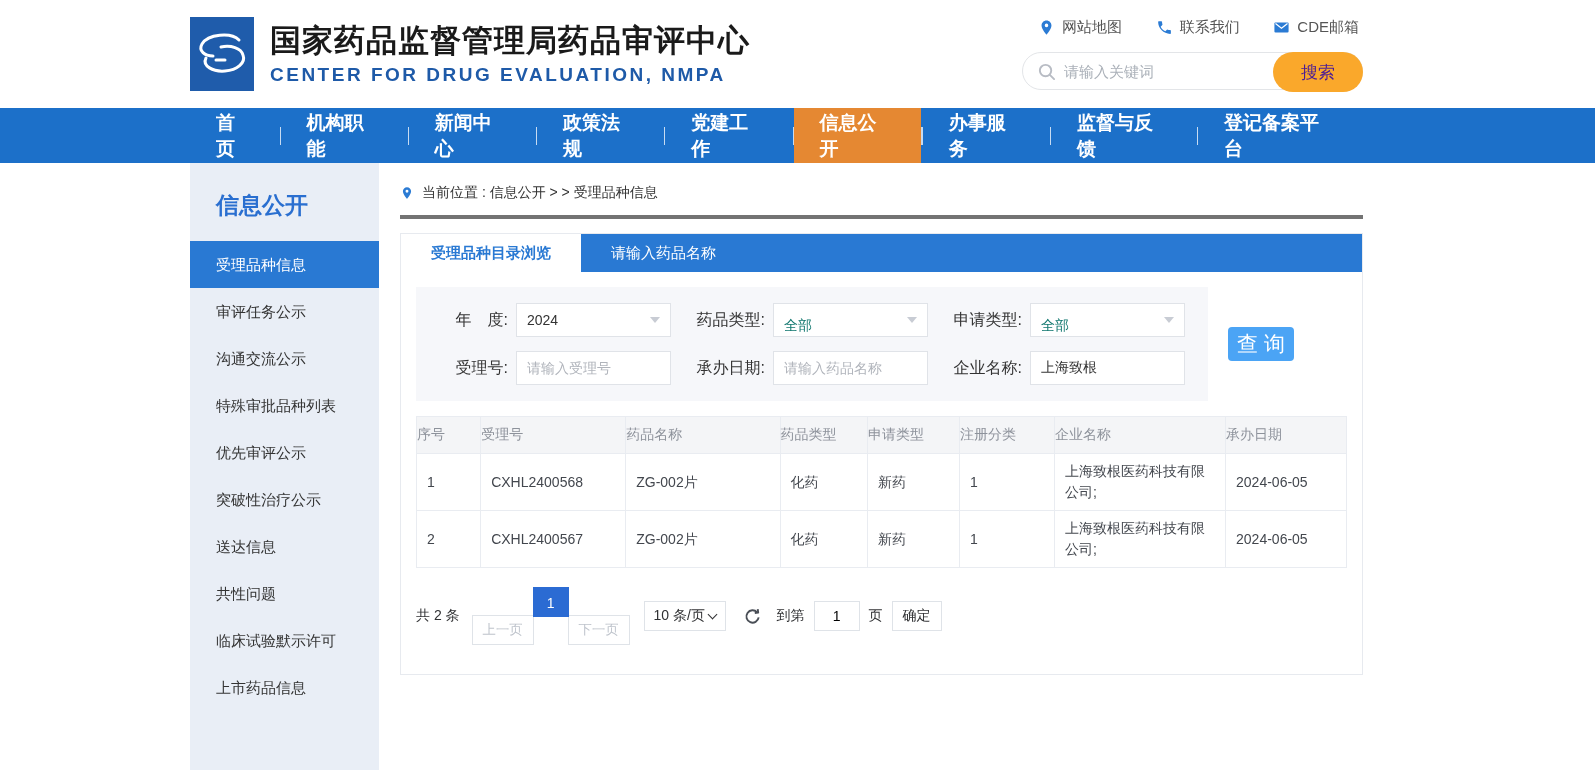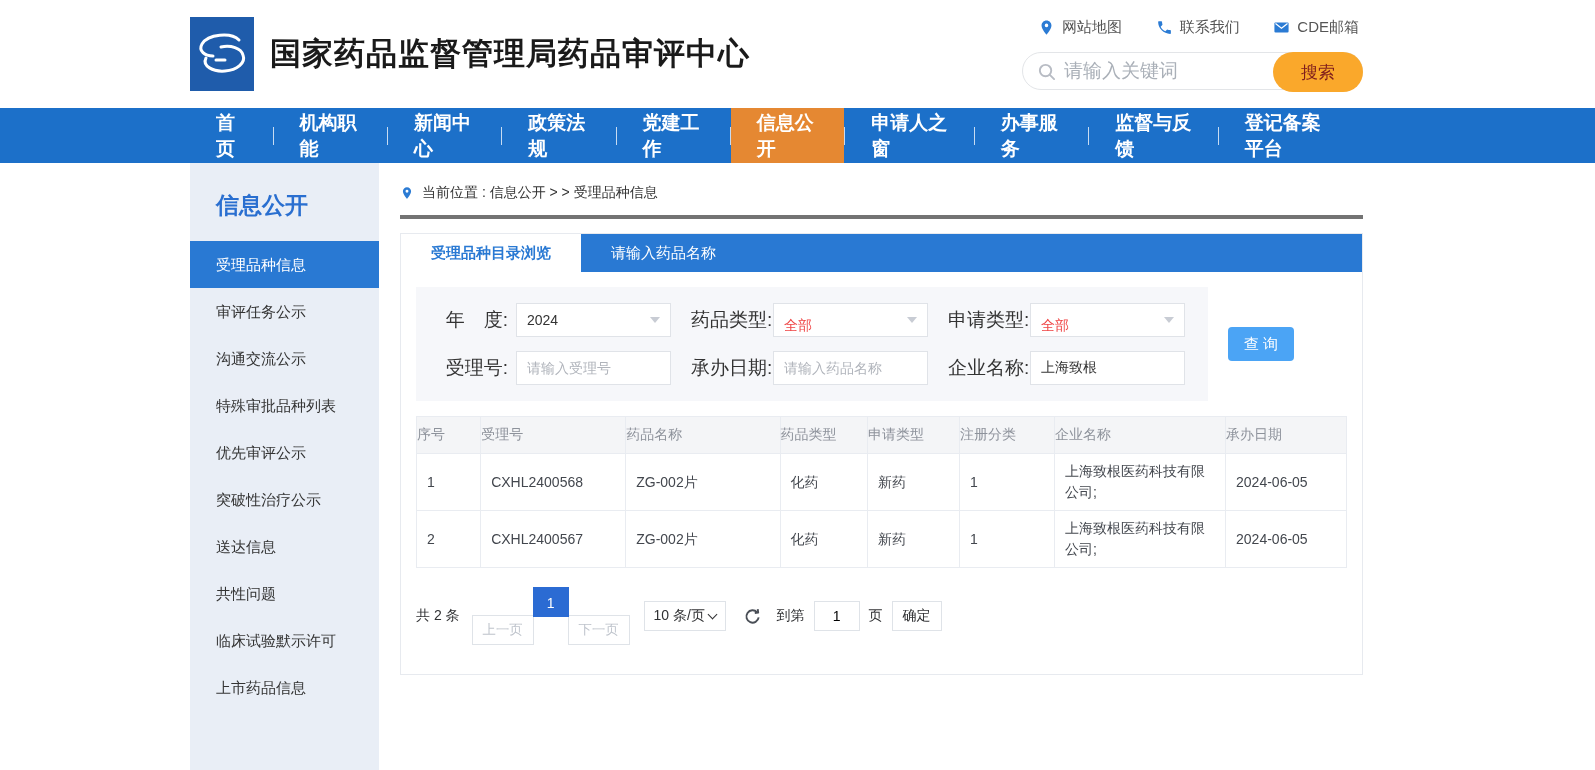--- a/index.html
+++ b/index.html
@@ -17,23 +17,23 @@
   .site-title { font-size:31px; font-weight:bold; color:#1a1a1a; letter-spacing:1px; line-height:1.2; }
   .site-subtitle { font-size:19px; font-weight:bold; color:#1e5aa8; letter-spacing:2.5px; margin-top:5px; }
   .top-right { display:flex; flex-direction:column; justify-content:center; width:341px; gap:15px; }
   .quick-links { display:flex; justify-content:space-between; padding:0 4px 0 16px; }
   .qlink { display:flex; align-items:center; gap:7px; text-decoration:none; cursor:pointer; }
   .q-icon { width:17px; height:17px; display:inline-flex; }
   .q-icon svg { width:17px; height:17px; }
   .q-label { font-size:15px; color:#555; }
   .search-pill { display:flex; align-items:center; border:1px solid #e3e5e8; border-radius:19px; height:38px; padding-left:14px; position:relative; background:#fff; }
   .s-icon { display:inline-flex; margin-right:8px; }
-  .search-input { flex:1; border:none; outline:none; font-size:19px; color:#333; background:transparent; padding-right:115px; }
+  .search-input { flex:1; border:none; outline:none; font-size:15px; color:#333; background:transparent; padding-right:115px; }
   .search-input::placeholder { color:#aab0b8; }
-  .search-btn { position:absolute; right:-1px; top:-1px; height:40px; width:90px; border-radius:20px; background:#faa82b; color:#7f1d1d; font-size:17px; border:none; cursor:pointer; }
+  .search-btn { position:absolute; right:-1px; top:-1px; height:40px; width:90px; border-radius:20px; background:#faa82b; color:#4c1d95; font-size:17px; border:none; cursor:pointer; }
 
   
   .mainnav { background:#1c70c9; height:55px; }
   .mainnav .inner { display:flex; height:55px; align-items:center; }
   .nav-item { display:flex; align-items:center; height:55px; padding:0 26px; color:#fff; font-size:19px; font-weight:bold; text-decoration:none; cursor:pointer; }
   .nav-item.active { background:#e58832; }
   .nav-sep { width:1px; height:18px; background:rgba(255,255,255,.75); }
 
   
   .content { display:flex; min-height:607px; align-items:stretch; }
@@ -48,28 +48,28 @@
 
   .panel { border:1px solid #e7eaef; margin-top:14px; padding-bottom:2px; }
   .tabbar { background:#2979d3; display:flex; height:38px; }
   .tab { line-height:38px; padding:0 30px; color:#fff; font-size:15px; cursor:pointer; white-space:nowrap; }
   .tab.active { background:#fff; color:#2979d3; font-weight:bold; }
 
   .filter-wrap { display:flex; align-items:center; margin:15px; }
   .filterbox { background:#f6f7fa; padding:16px 18px; width:792px; }
   .filter-grid { display:grid; grid-template-columns:repeat(3,max-content); gap:14px 20px; }
   .f-group { display:flex; align-items:center; }
-  .f-label { width:74px; text-align:right; margin-right:8px; font-size:19px; color:#333; white-space:pre; }
+  .f-label { width:74px; text-align:right; margin-right:8px; font-size:16px; color:#333; white-space:pre; }
   .f-select, .f-input { width:155px; height:34px; background:#fff; border:1px solid #e0e3e8; }
   .f-select { display:flex; align-items:center; justify-content:space-between; padding:0 10px; font-size:14px; color:#333; cursor:pointer;gap:28px; }
-  .f-select.muted .sel-value { color:#ef4444;margin-top:12px; }
+  .f-select.muted .sel-value { color:#0f766e;margin-top:12px; }
   .f-input { padding:0 10px; font-size:14px; color:#333; outline:none; }
   .f-input::placeholder { color:#b0b4bb; }
   .caret { width:0; height:0; border-left:5px solid transparent; border-right:5px solid transparent; border-top:6px solid #c8ccd4; }
-  .query-btn { width:66px; height:34px; background:#4ba4f5; color:#fff; border:none; border-radius:4px; font-size:15px; margin-left:20px; cursor:pointer; white-space:nowrap; }
+  .query-btn { width:66px; height:34px; background:#4ba4f5; color:#fff; border:none; border-radius:4px; font-size:21px; margin-left:20px; cursor:pointer; white-space:nowrap; }
 
   .table-wrap { margin:0 15px; }
   table { width:100%; border-collapse:collapse; table-layout:fixed; }
   th, td { border:1px solid #e9ecf1; text-align:left; font-size:14px; }
   th { height:37px; background:#f4f5f7; color:#8d929b; font-weight:normal; }
   td { height:57px; color:#43474e; padding:4px 10px; line-height:1.5; word-break:break-all; }
 
   .pagination { display:flex; align-items:center; margin:19px 15px 27px; font-size:14px; color:#303133; }
   .pg-total { margin-right:12px; }
   .pg-group { display:flex; }
@@ -95,20 +95,21 @@
         <div class="logo">
           <svg viewBox="0 0 64 74">
             <rect width="64" height="74" fill="#1f5cab"></rect>
             <path d="M49 23c-8-8-31-6-37 4-4 7 3 12 11 12" fill="none" stroke="#fff" stroke-width="3" stroke-linecap="round"></path>
             <path d="M16 41c-4 8 7 14 19 13 12-1 21-8 18-16-2-7-12-10-22-8" fill="none" stroke="#fff" stroke-width="3" stroke-linecap="round"></path>
             <path d="M26 43h9" stroke="#fff" stroke-width="3" stroke-linecap="round"></path>
           </svg>
         </div>
         <div class="brand-text">
           <div class="site-title">国家药品监督管理局药品审评中心</div>
+          <div class="site-subtitle">CENTER FOR DRUG EVALUATION, NMPA</div>
         </div>
       </div>
       <div class="top-right">
         <div class="quick-links" id="quick-links">
             <a class="qlink">
     <span class="q-icon">
                 <svg viewBox="0 0 24 24" fill="#2b7bd4">
                   <path d="M12 2C8.1 2 5 5.1 5 9c0 5.2 7 13 7 13s7-7.8 7-13c0-3.9-3.1-7-7-7zm0 9.5a2.5 2.5 0 1 1 0-5 2.5 2.5 0 0 1 0 5z"></path>
                 </svg>
               </span>
@@ -165,23 +166,20 @@
         </a>
         <span class="nav-sep"></span>
         <a class="nav-item">
           <span class="nav-label">党建工作</span>
         </a>
         <span class="nav-sep"></span>
         <a class="nav-item active">
           <span class="nav-label">信息公开</span>
         </a>
         <span class="nav-sep"></span>
-        <a class="nav-item">
-          <span class="nav-label">申请人之窗</span>
-        </a>
         <span class="nav-sep"></span>
         <a class="nav-item">
           <span class="nav-label">办事服务</span>
         </a>
         <span class="nav-sep"></span>
         <a class="nav-item">
           <span class="nav-label">监督与反馈</span>
         </a>
         <span class="nav-sep"></span>
         <a class="nav-item">

